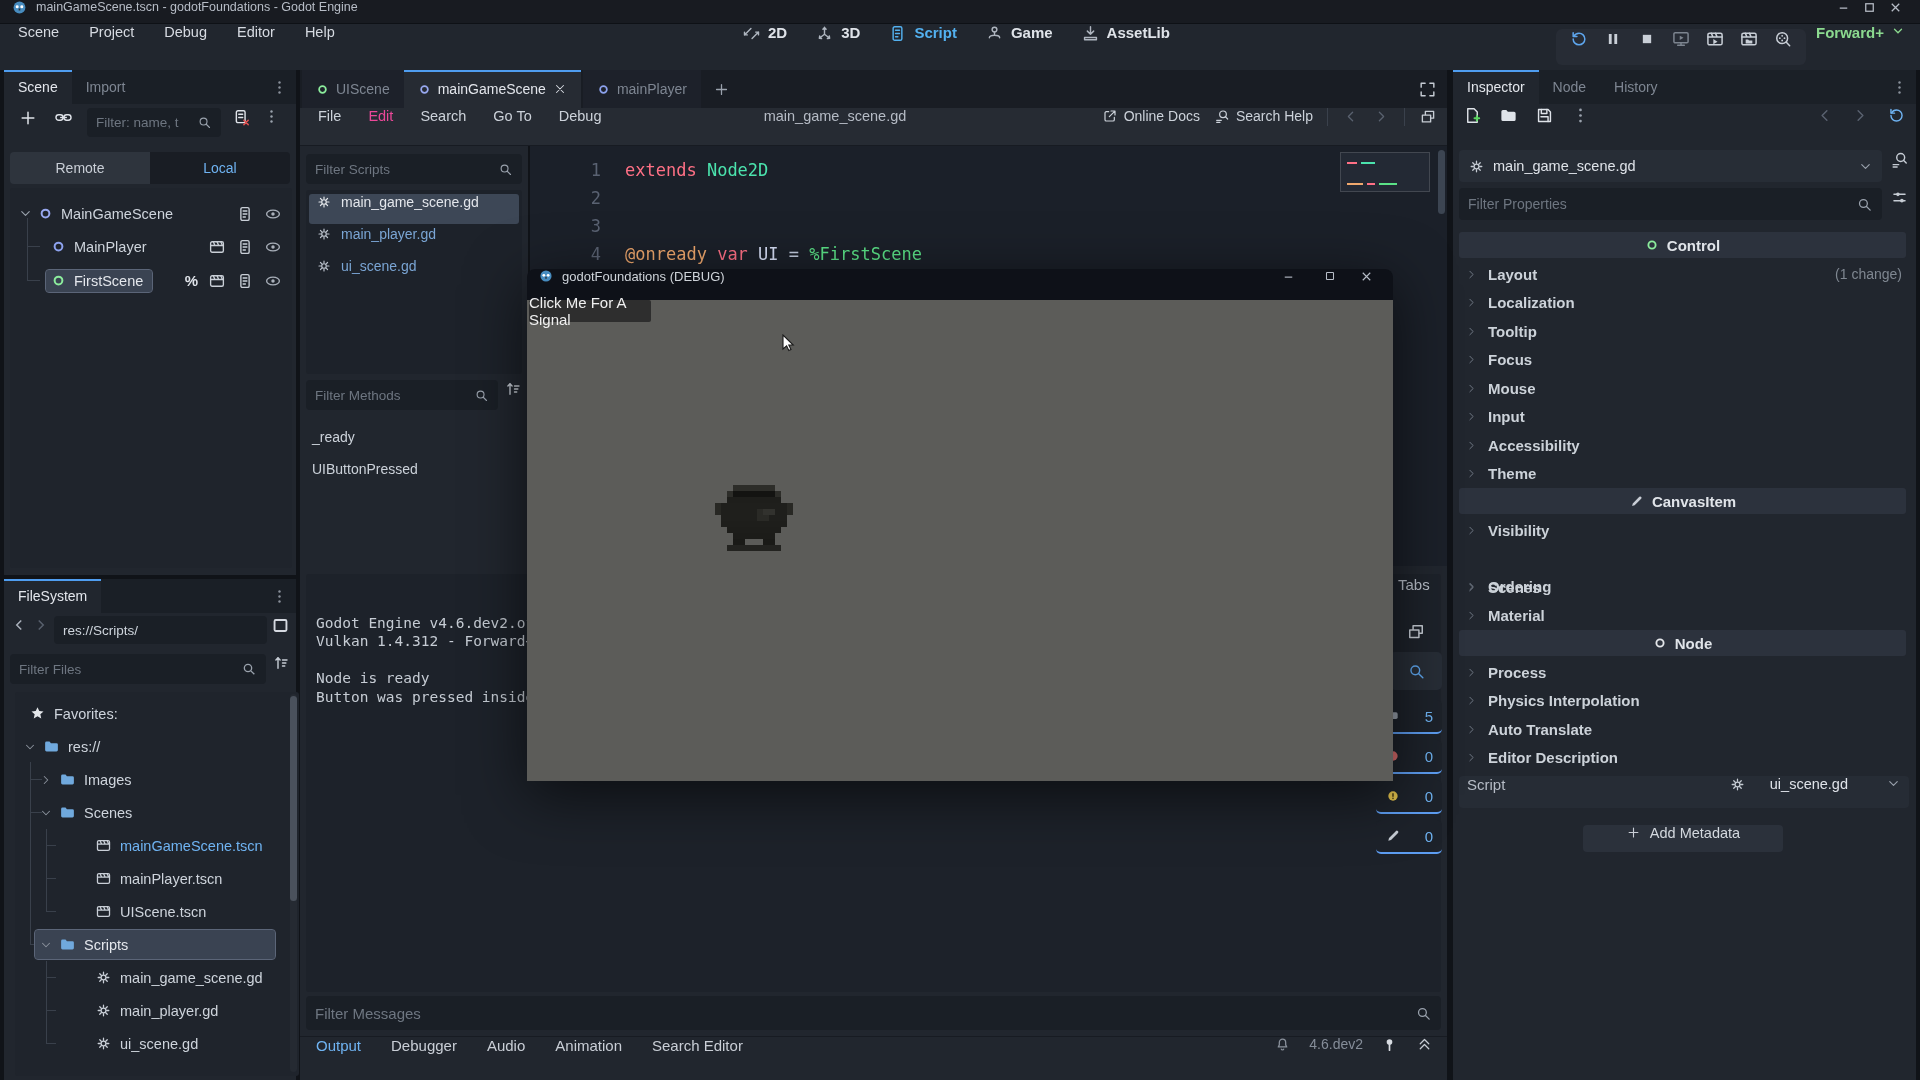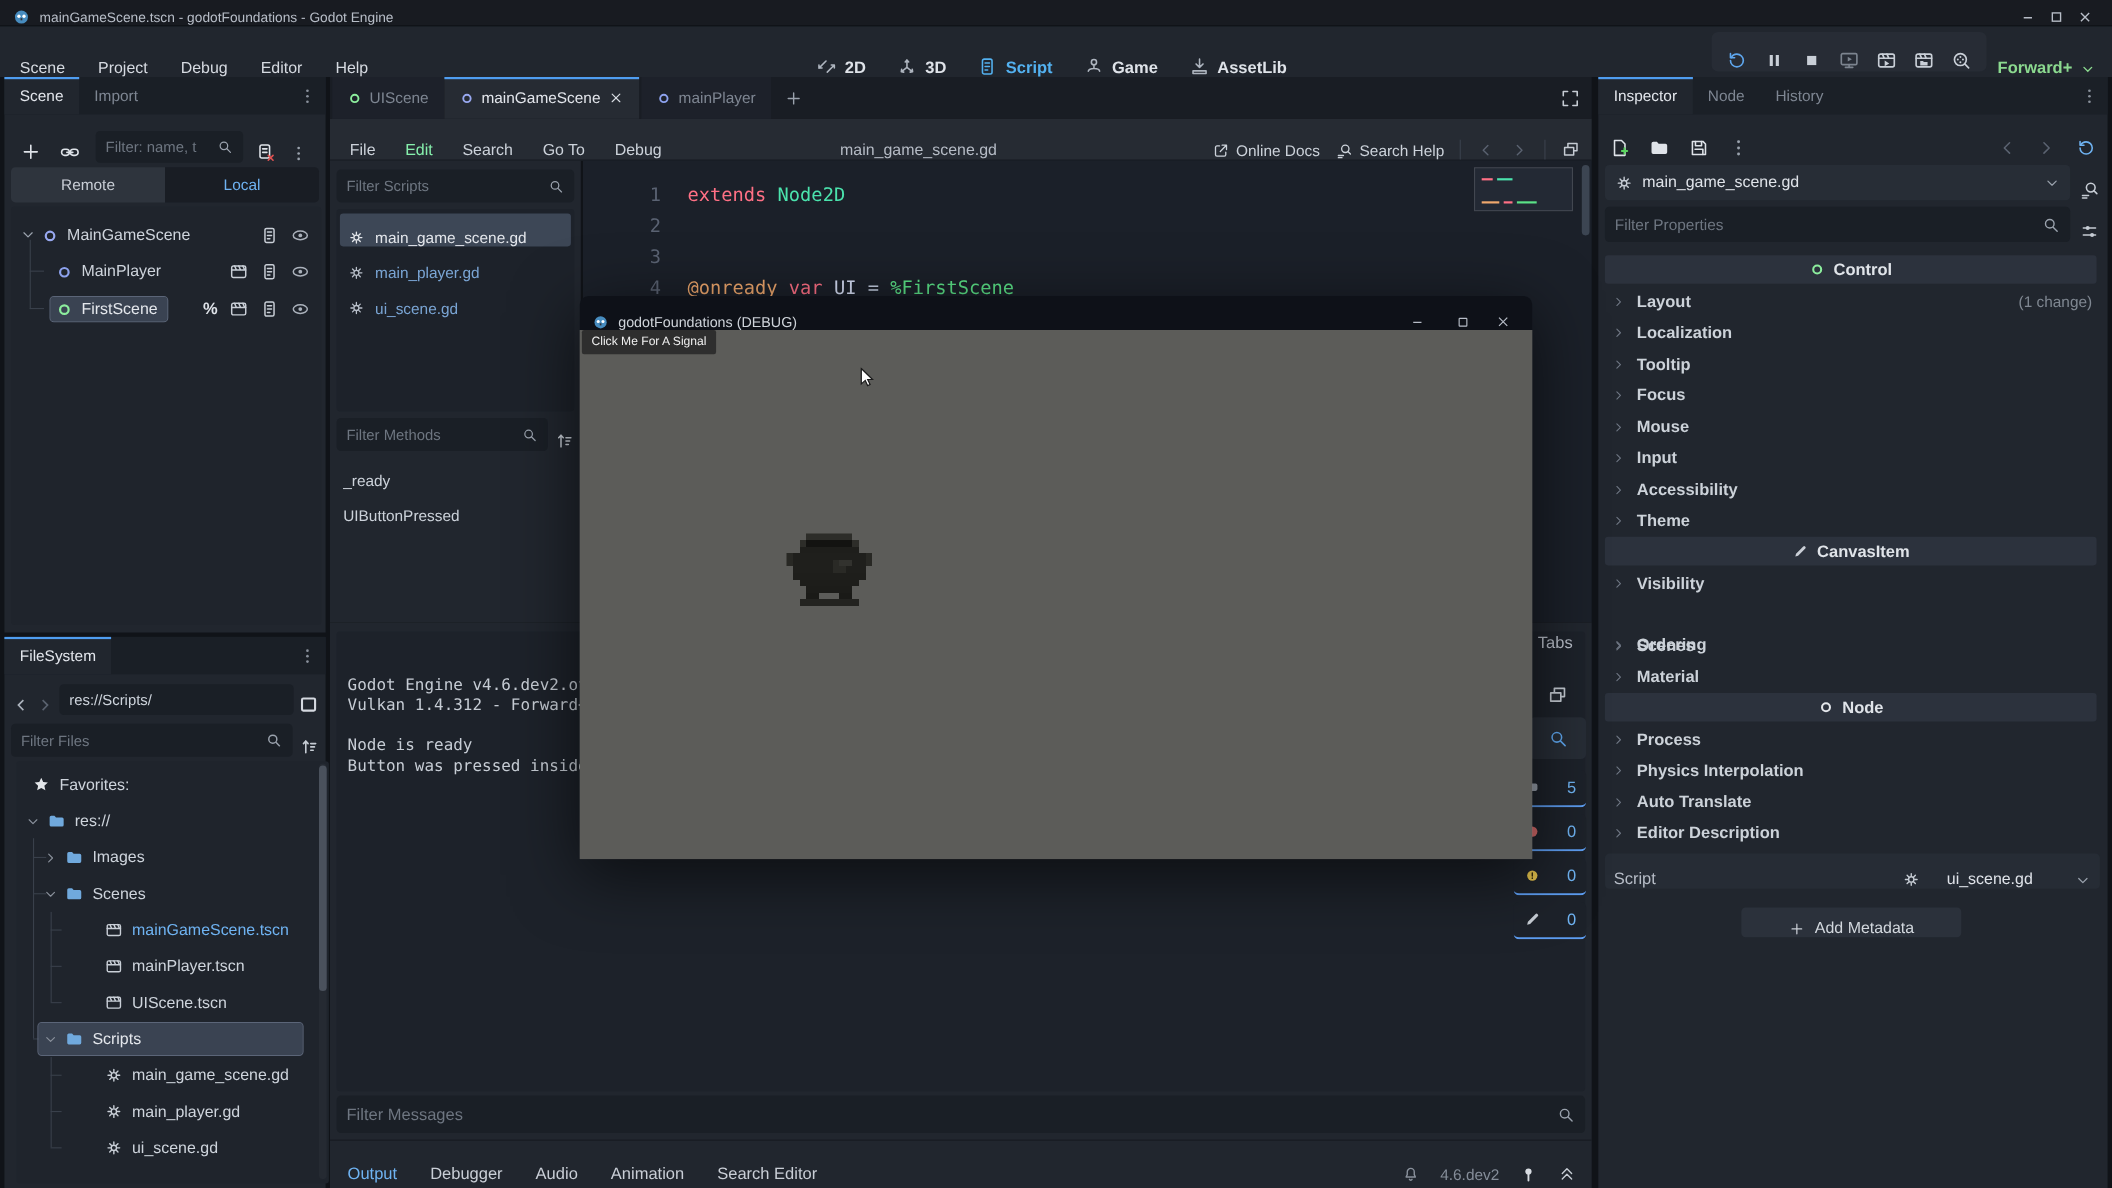--- a/index.html
+++ b/index.html
@@ -1,18 +1,18 @@
 <!DOCTYPE html>
 <html><head>
 <meta charset="utf-8">
 <style>
 html,body{margin:0;padding:0;background:#0c0f14}
 #root{position:relative;width:1920px;height:1080px;background:#101318;font-family:"Liberation Sans",sans-serif;overflow:hidden;color:#cfd5dd;-webkit-font-smoothing:antialiased}
 .abs{position:absolute}
-.row{display:flex;align-items:flex-end}
+.row{display:flex;align-items:flex-start}
 .icon{display:inline-flex;flex:none;align-items:center;justify-content:center}
 .icon svg .f{fill:currentColor;stroke:none}
 .field{background:#1a1f26;border-radius:4px;display:flex;align-items:center;padding:0 9px;font-size:13.5px;color:#6e7681;box-sizing:border-box}
 .field .ph{flex:1;white-space:nowrap;overflow:hidden}
 .tabstrip{display:flex;background:#1a1f26;height:34px;align-items:stretch}
 .tab{display:flex;align-items:center;gap:7px;padding:0 14px;font-size:14px;color:#7e8692;position:relative;cursor:default;white-space:nowrap}
 .tab.active{background:#21262e;color:#e3e6ec}
 .tab.active:before{content:"";position:absolute;top:0;left:0;right:0;height:2px;background:#4f9df0}
 .panel{position:absolute;background:#21262e}
 .inset{background:#1f242c;border-radius:3px;position:absolute}
@@ -585,21 +585,21 @@
           <svg viewBox="0 0 24 24" width="19" height="19" fill="none" stroke="currentColor" stroke-width="1.8" stroke-linecap="round" stroke-linejoin="round">
             <path d="M9 4H4v5M15 4h5v5M20 15v5h-5M4 15v5h5"></path>
           </svg>
         </span>
       </span>
     </div>
 
   <div class="abs row" id="editor-menu" style="left:300px;top:108px;width:1147px;height:38px;background:#262b33;border-bottom:1px solid #171b22;box-sizing:border-box">
       <div class="row" style="gap: 27px; margin-left: 18px;">
         <span class="menuitem" style="color: rgb(204, 210, 218);">File</span>
-        <span class="menuitem" style="color: #86efac;">Edit</span>
+        <span class="menuitem" style="color: #ec4899;">Edit</span>
         <span class="menuitem" style="color: rgb(204, 210, 218);">Search</span>
         <span class="menuitem" style="color: rgb(204, 210, 218);">Go To</span>
         <span class="menuitem" style="color: rgb(204, 210, 218);">Debug</span>
       </div>
       <span style="position: absolute; left: 430px; width: 210px; text-align: center; font-size: 14.5px; color: rgb(181, 187, 197);">main_game_scene.gd</span>
       <div class="row" style="position: absolute; right: 10px; gap: 14px; height: 100%;">
         <span class="row" style="gap: 6px;">
           <span class="icon" style="color: rgb(204, 210, 218); width: 16px; height: 16px;">
             <svg viewBox="0 0 24 24" width="16" height="16" fill="none" stroke="currentColor" stroke-width="1.8" stroke-linecap="round" stroke-linejoin="round">
               <path d="M10 5.5H6.5a2 2 0 00-2 2v10a2 2 0 002 2h10a2 2 0 002-2V14"></path>
@@ -1151,21 +1151,21 @@
             <rect x="6" y="6" width="12" height="12" rx="1"></rect>
           </svg>
         </span>
       <span class="winbtn" style="width:30px">
           <svg viewBox="0 0 24 24" width="15" height="15" fill="none" stroke="currentColor" stroke-width="1.8">
             <path d="M6 6l12 12M18 6L6 18"></path>
           </svg>
         </span>
     </div>
     <div style="position:absolute;left:0;top:31px;right:0;bottom:0;background:#5c5c59">
-      <div style="position:absolute;left:2px;top:0;width:122px;height:22px;background:#2e2e2e;color:#f0f0f0;font-size:11px;display:flex;align-items:center;justify-content:center;border-radius:2px">Click Me For A Signal</div>
+      <div style="position:absolute;left:2px;top:0;width:122px;height:22px;background:#2e2e2e;color:#f0f0f0;font-size:15px;display:flex;align-items:center;justify-content:center;border-radius:2px">Click Me For A Signal</div>
       <svg style="position:absolute;left:188px;top:185px" width="78" height="72" viewBox="0 0 13 12" shape-rendering="crispEdges">
         <rect x="3" y="0" width="7" height="1" fill="#2d2d29"></rect>
         <rect x="2" y="1" width="9" height="1" fill="#2d2d29"></rect>
         <rect x="3" y="1" width="7" height="1" fill="#131311"></rect>
         <rect x="2" y="2" width="9" height="1" fill="#1e1e1b"></rect>
         <rect x="0" y="3" width="1" height="2" fill="#282824"></rect>
         <rect x="12" y="3" width="1" height="2" fill="#282824"></rect>
         <rect x="1" y="3" width="11" height="3" fill="#1f1f1c"></rect>
         <rect x="7" y="4" width="3" height="1" fill="#2a2a26"></rect>
         <rect x="8" y="4" width="2" height="1" fill="#32322e"></rect>

